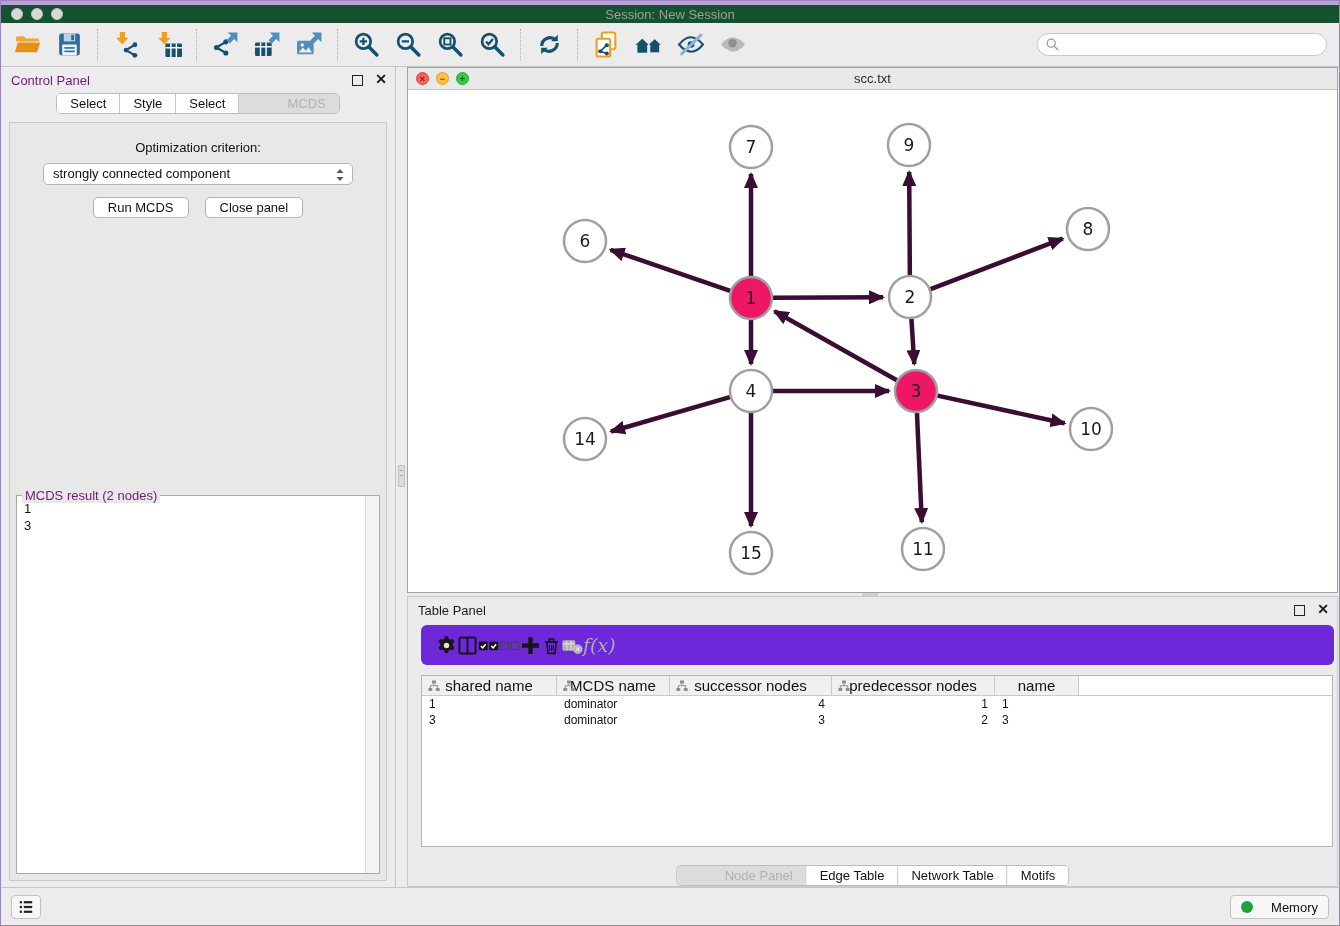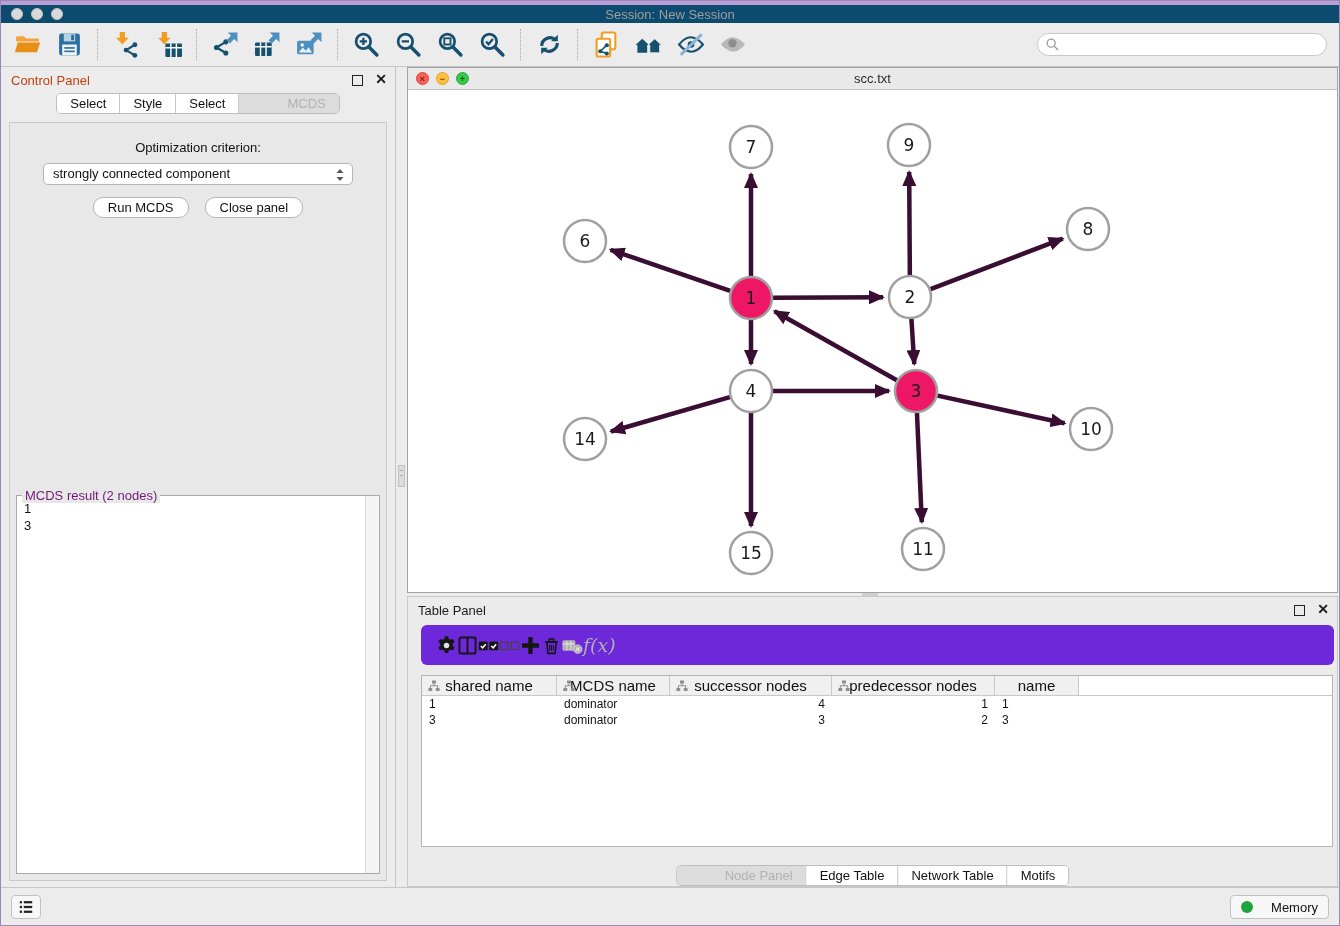--- a/index.html
+++ b/index.html
@@ -5,54 +5,54 @@
   * { margin:0; padding:0; box-sizing:border-box; }
   html,body { width:1340px; height:926px; }
   body {
     font-family:"Liberation Sans", sans-serif;
     background:#ececec; position:relative; overflow:hidden;
     border:1px solid #9a86bd;
   }
   .top-strip { position:absolute; left:0; top:0; right:0; height:4px; background:#b9a0d6; }
 
   
-  .titlebar { position:absolute; left:0; top:4px; right:0; height:18px; background:#0c4a6e; }
+  .titlebar { position:absolute; left:0; top:4px; right:0; height:18px; background:#14532d; }
   .titlebar .lights { position:absolute; left:10px; top:3px; display:flex; gap:8px; }
   .titlebar .light { width:12px; height:12px; border-radius:50%; background:#d9d9d9; border:1px solid #c3c3c3; }
   .titlebar .wtitle { position:absolute; left:0; right:0; top:2px; text-align:center; font-size:13px; color:#9f9f9f; }
 
   
   .toolbar { position:absolute; left:0; top:22px; right:0; height:44px; background:#ececec;
              border-bottom:1px solid #c6c6c6; display:flex; align-items:center; padding-left:5px; }
   .tb-btn { width:36px; height:36px; display:flex; align-items:center; justify-content:center; margin:0 3px; }
   .tb-btn svg { width:27px; height:27px; }
   .tb-sep { width:1px; height:32px; border-left:1px dotted #adadad; margin:0 7px; }
   .searchbox { margin-left:auto; margin-right:12px; position:relative; width:290px; height:23px; }
   .searchbox input { width:100%; height:100%; border:1px solid #c8c8c8; border-radius:12px;
                      background:#fff; padding:0 8px 0 27px; font-size:13px; outline:none; }
   .searchbox .mag { position:absolute; left:9px; top:5px; width:13px; height:13px; }
 
   
   .control-panel { position:absolute; left:0; top:66px; width:395px; bottom:38px; background:#ececec; border-right:1px solid #c4c4c4; }
   .cp-header { position:relative; height:26px; }
-  .cp-header .ptitle { position:absolute; left:10px; top:6px; font-size:13px; color:#c2410c; }
+  .cp-header .ptitle { position:absolute; left:10px; top:6px; font-size:13px; color:#701a75; }
   .float-btn { position:absolute; right:32px; top:8px; width:11px; height:11px; border:1.6px solid #222; background:transparent; }
   .close-btn { position:absolute; right:8px; top:4px; font-size:14px; font-weight:bold; color:#1a1a1a; cursor:default; }
   .segmented { display:flex; border:1px solid #bdbdbd; border-radius:5px; overflow:hidden; background:#fff; }
   .segmented .seg { padding:2px 13px; font-size:13px; background:#fff; color:#111; border-left:1px solid #c9c9c9; white-space:nowrap; }
   .segmented .seg:first-child { border-left:none; }
   .segmented .seg.active { background:#dcdcdc; color:#b2b2b2;padding-left:48px; }
   .cp-tabs { display:flex; justify-content:center; }
   .cp-body { position:absolute; left:8px; right:8px; top:55px; bottom:6px; border:1px solid #c9c9c9; background:#e8e8e8; }
   .opt-label { text-align:center; margin-top:17px; font-size:13px; color:#111; }
   .dropdown { position:relative; width:310px; height:22px; margin:8px auto 0; background:#fff; border:1px solid #b5b5b5;
               border-radius:5px; font-size:13px; line-height:20px; padding-left:9px; color:#111; }
   .dropdown .chev { position:absolute; right:7px; top:3px; }
   .btn-row { display:flex; justify-content:center; gap:16px; margin-top:12px; }
-  .mac-btn { height:21px; padding:0 14px; background:#fff; border:1px solid #b5b5b5; border-radius:10px; font-size:13px;
+  .mac-btn { height:21px; padding:0 14px; background:#fff; border:1px solid #b5b5b5; border-radius:5px; font-size:13px;
              font-family:"Liberation Sans",sans-serif; color:#111; }
   .result-box { position:absolute; left:6px; right:6px; top:372px; bottom:6px; border:1px solid #a9a9a9; background:#fff; }
   .result-box .legend { position:absolute; top:-8px; left:5px; background:#e8e8e8; padding:0 3px; font-size:13px; color:#701a75; }
   .result-scroll { position:absolute; right:0; top:0; bottom:0; width:14px; background:#f4f4f4; border-left:1px solid #dedede; }
   .result-list { padding:4px 7px; font-size:13px; line-height:17px; color:#111; }
 
   
   .v-split { position:absolute; left:395px; width:11px; top:66px; bottom:38px; background:#ececec; }
   .v-grip { position:absolute; left:2px; top:398px; width:7px; height:22px; background:#dcdcdc; border:1px solid #c0c0c0; }
   .v-grip i { display:block; height:1px; background:#aaa; margin:4px 1px 0; }

